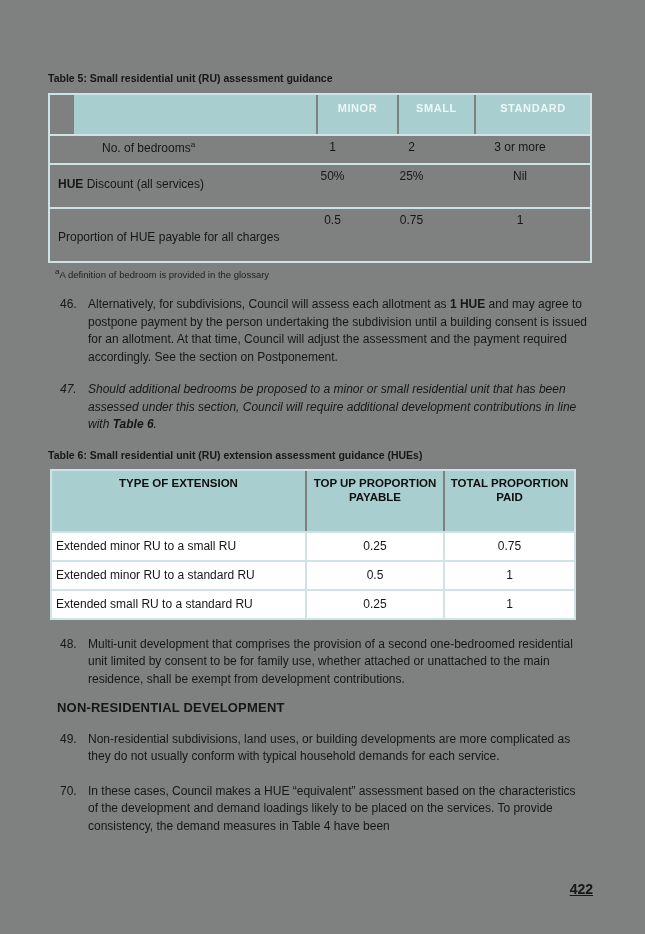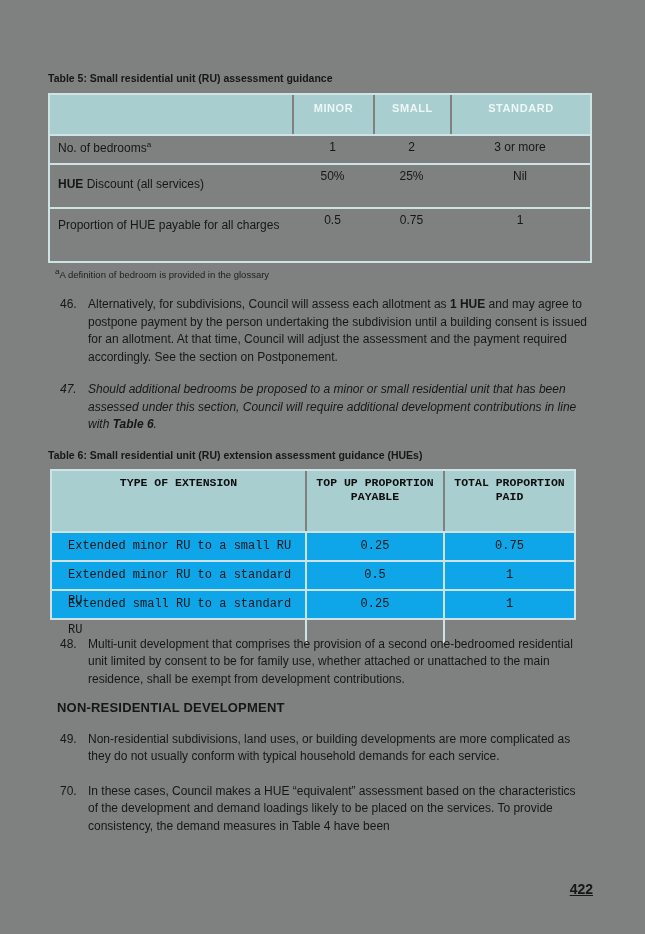--- a/index.html
+++ b/index.html
@@ -45,20 +45,21 @@
     margin-top: 8px;
     margin-left: -12px;
     width: 540px;
     border: 2px solid #cfe3e5;
     background: #7f8080;
   }
   .t5-header {
     display: grid;
     grid-template-columns: 242px 81px 77px 1fr;
     height: 39px;
+    padding-left: 24px;
   }
   .t5-header .hcell {
     background: #a9ced0;
     color: #eef7f7;
     font-weight: bold;
     font-size: 11px;
     letter-spacing: 0.6px;
     text-align: center;
     line-height: 27px;
     border-left: 2px solid #7f8080;
@@ -66,42 +67,41 @@
   .t5-header .hcell:first-child { border-left: none; }
   .t5-row {
     display: grid;
     grid-template-columns: 242px 81px 77px 1fr;
     border-top: 2px solid #cfe3e5;
   }
   .t5-r1 { height: 27px; }
   .t5-r2 { height: 42px; }
   .t5-r3 { height: 52px; }
   .t5-row .lbl { padding: 4px 6px 0 8px; }
-  .t5-r1 .lbl { padding-top: 4px; }
+  .t5-r1 .lbl { padding-top: 4px; margin-left: 44px; }
   .t5-r2 .lbl { padding-top: 11px; }
-  .t5-r3 .lbl { padding-top: 8px; width: 250px; }
+  .t5-r3 .lbl { padding-top: 20px; width: 250px; }
   .t5-row .val { text-align: center; padding-top: 3px; }
   sup { font-size: 8px; line-height: 0; }
 
   .footnote {
     font-size: 9.5px;
     line-height: 12px;
     margin-top: 6px;
     margin-left: -5px;
     color: #1d1d1d;
   }
 
   
   .table6 {
     margin-top: 7px;
     margin-left: -10px;
     width: 522px;
     border: 2px solid #cfe3e5;
-    background: #0ea5e9;
-    font-family: Liberation Mono, monospace;
+    background: #ffffff;
   }
   .t6-header {
     display: grid;
     grid-template-columns: 253px 138px 1fr;
     height: 60px;
   }
   .t6-header .hcell {
     background: #a9ced0;
     color: #0e0e0e;
     font-weight: bold;
@@ -111,21 +111,21 @@
     padding-top: 5px;
     border-left: 2px solid #7f8080;
   }
   .t6-header .hcell:first-child { border-left: none; }
   .t6-row {
     display: grid;
     grid-template-columns: 253px 138px 1fr;
     height: 27px;
     border-top: 2px solid #cfe3e5;
   }
-  .t6-row .lbl { padding-left: 16px; line-height: 26px; }
+  .t6-row .lbl { padding-left: 4px; line-height: 26px; }
   .t6-row .val {
     text-align: center;
     line-height: 26px;
     border-left: 2px solid #cfe3e5;
   }
 
   .section-heading {
     margin-top: 11px;
     margin-left: -3px;
     font-weight: bold;

